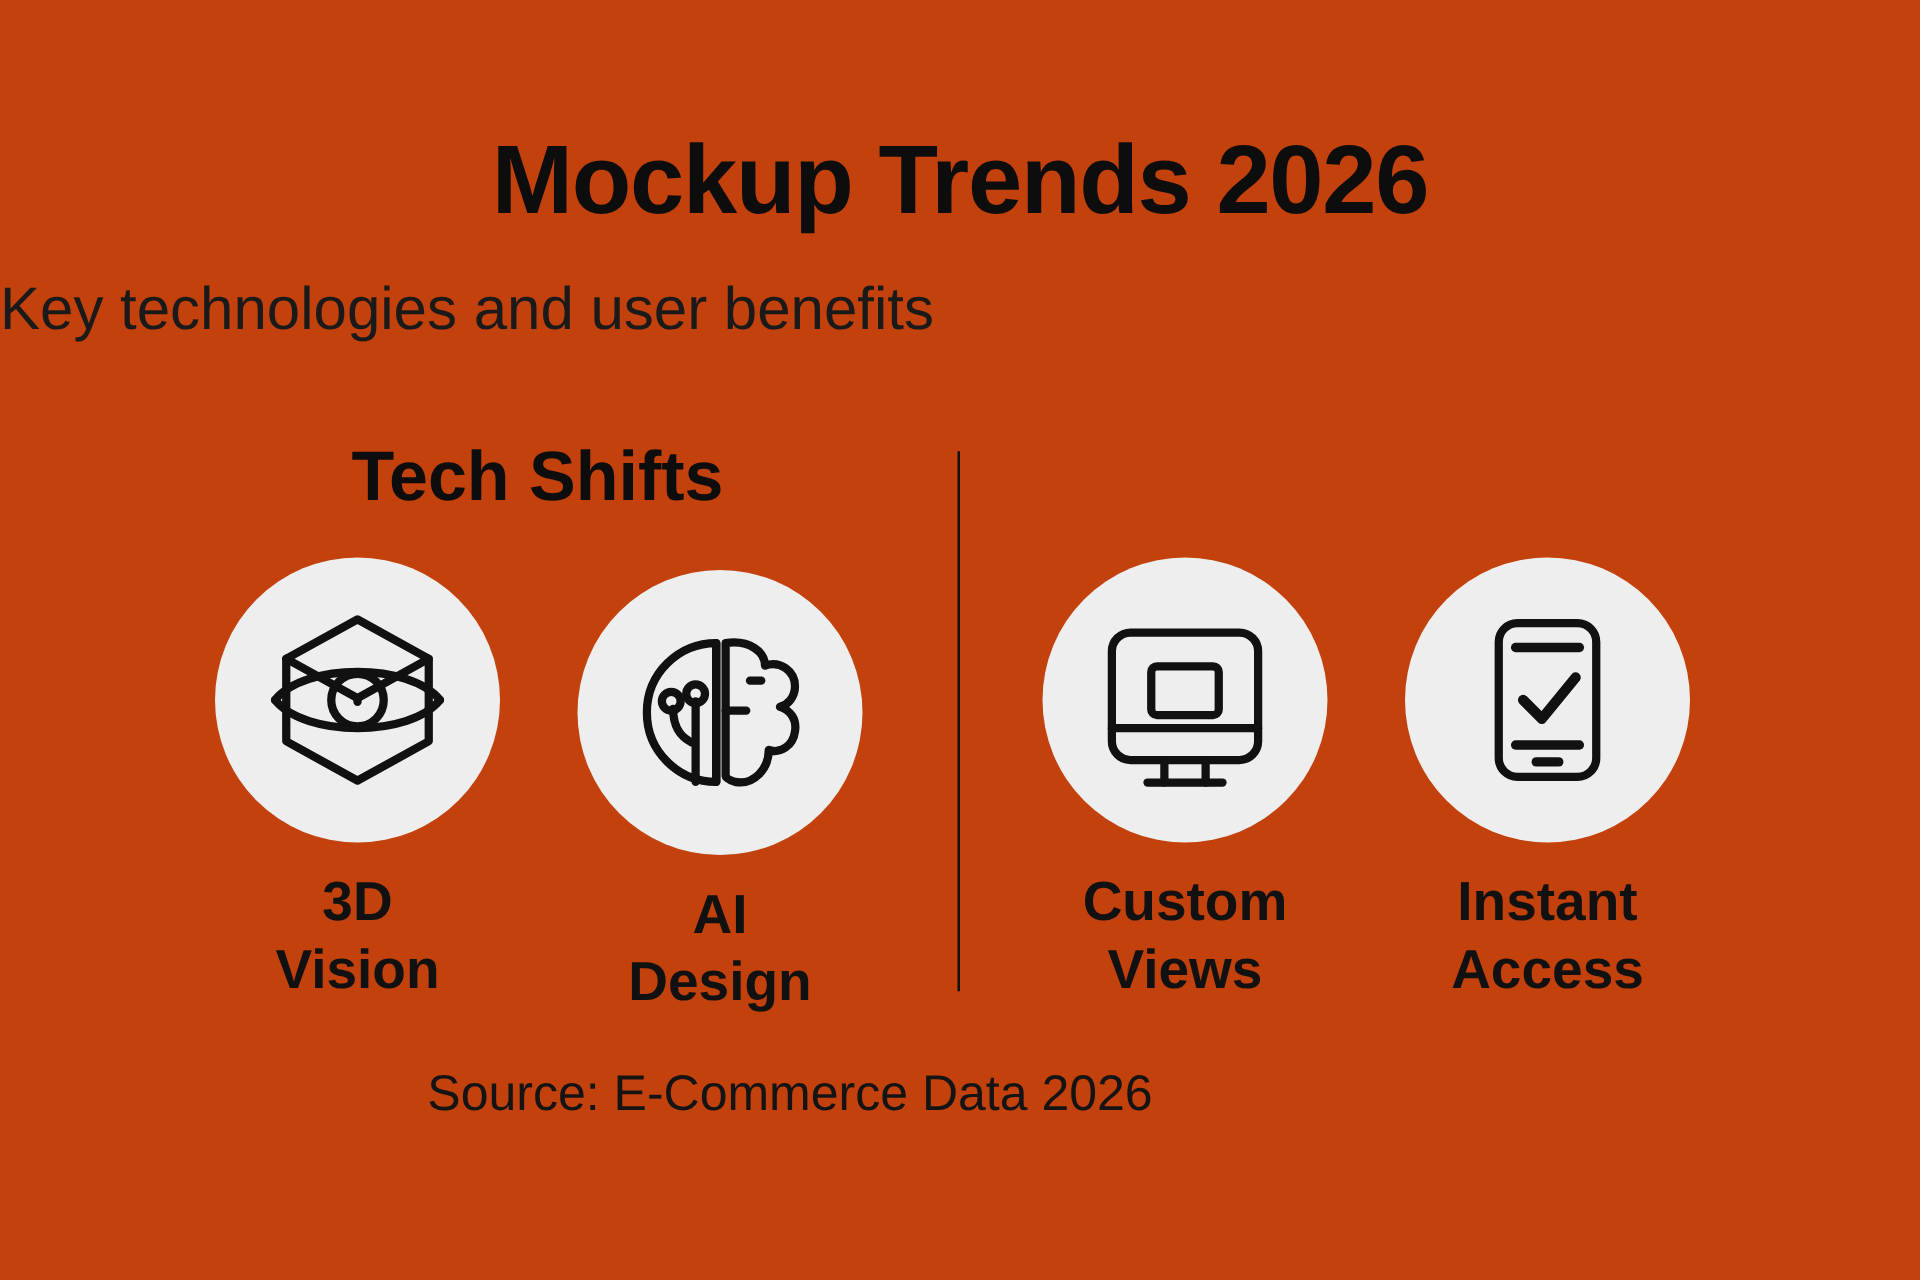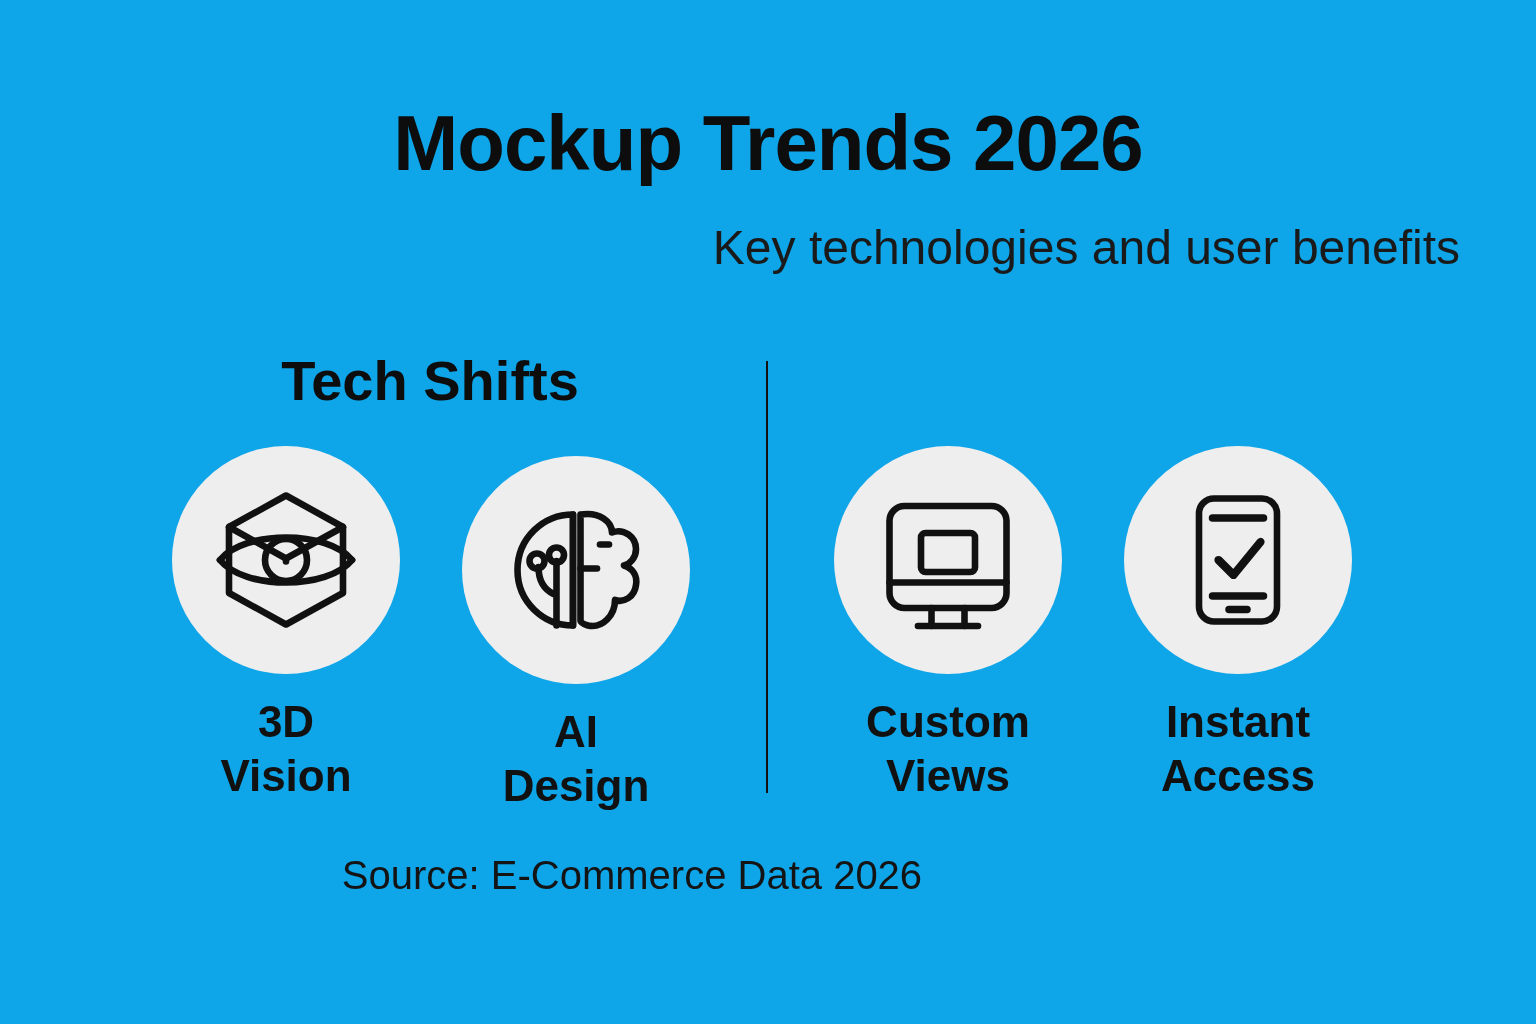--- a/index.html
+++ b/index.html
@@ -11,21 +11,21 @@
     height: 1024px;
     background: #f7f7f7;
     font-family: "Liberation Sans", sans-serif;
     color: #111111;
     overflow: hidden;
   }
   .canvas {
     position: relative;
     width: 1536px;
     height: 1024px;
-    background: #0ea5e9;
+    background: #c2410c;
   }
 
   
   .title {
     position: absolute;
     top: 103px;
     left: 0;
     width: 1536px;
     text-align: center;
     font-size: 78px;
@@ -33,27 +33,26 @@
     letter-spacing: -1px;
     line-height: 1.05;
     color: #0d0d0d;
     white-space: nowrap;
   }
   .subtitle {
     position: absolute;
     top: 222px;
     left: 0;
     width: 1440px;
-    text-align: right;
+    text-align: left;
     font-size: 48px;
     font-weight: normal;
     line-height: 1.1;
     color: #1a1a1a;
     white-space: nowrap;
-    padding-left: 20px;
   }
 
   
   .section-header {
     position: absolute;
     top: 348px;
     font-size: 56px;
     font-weight: bold;
     color: #0d0d0d;
     text-align: center;

